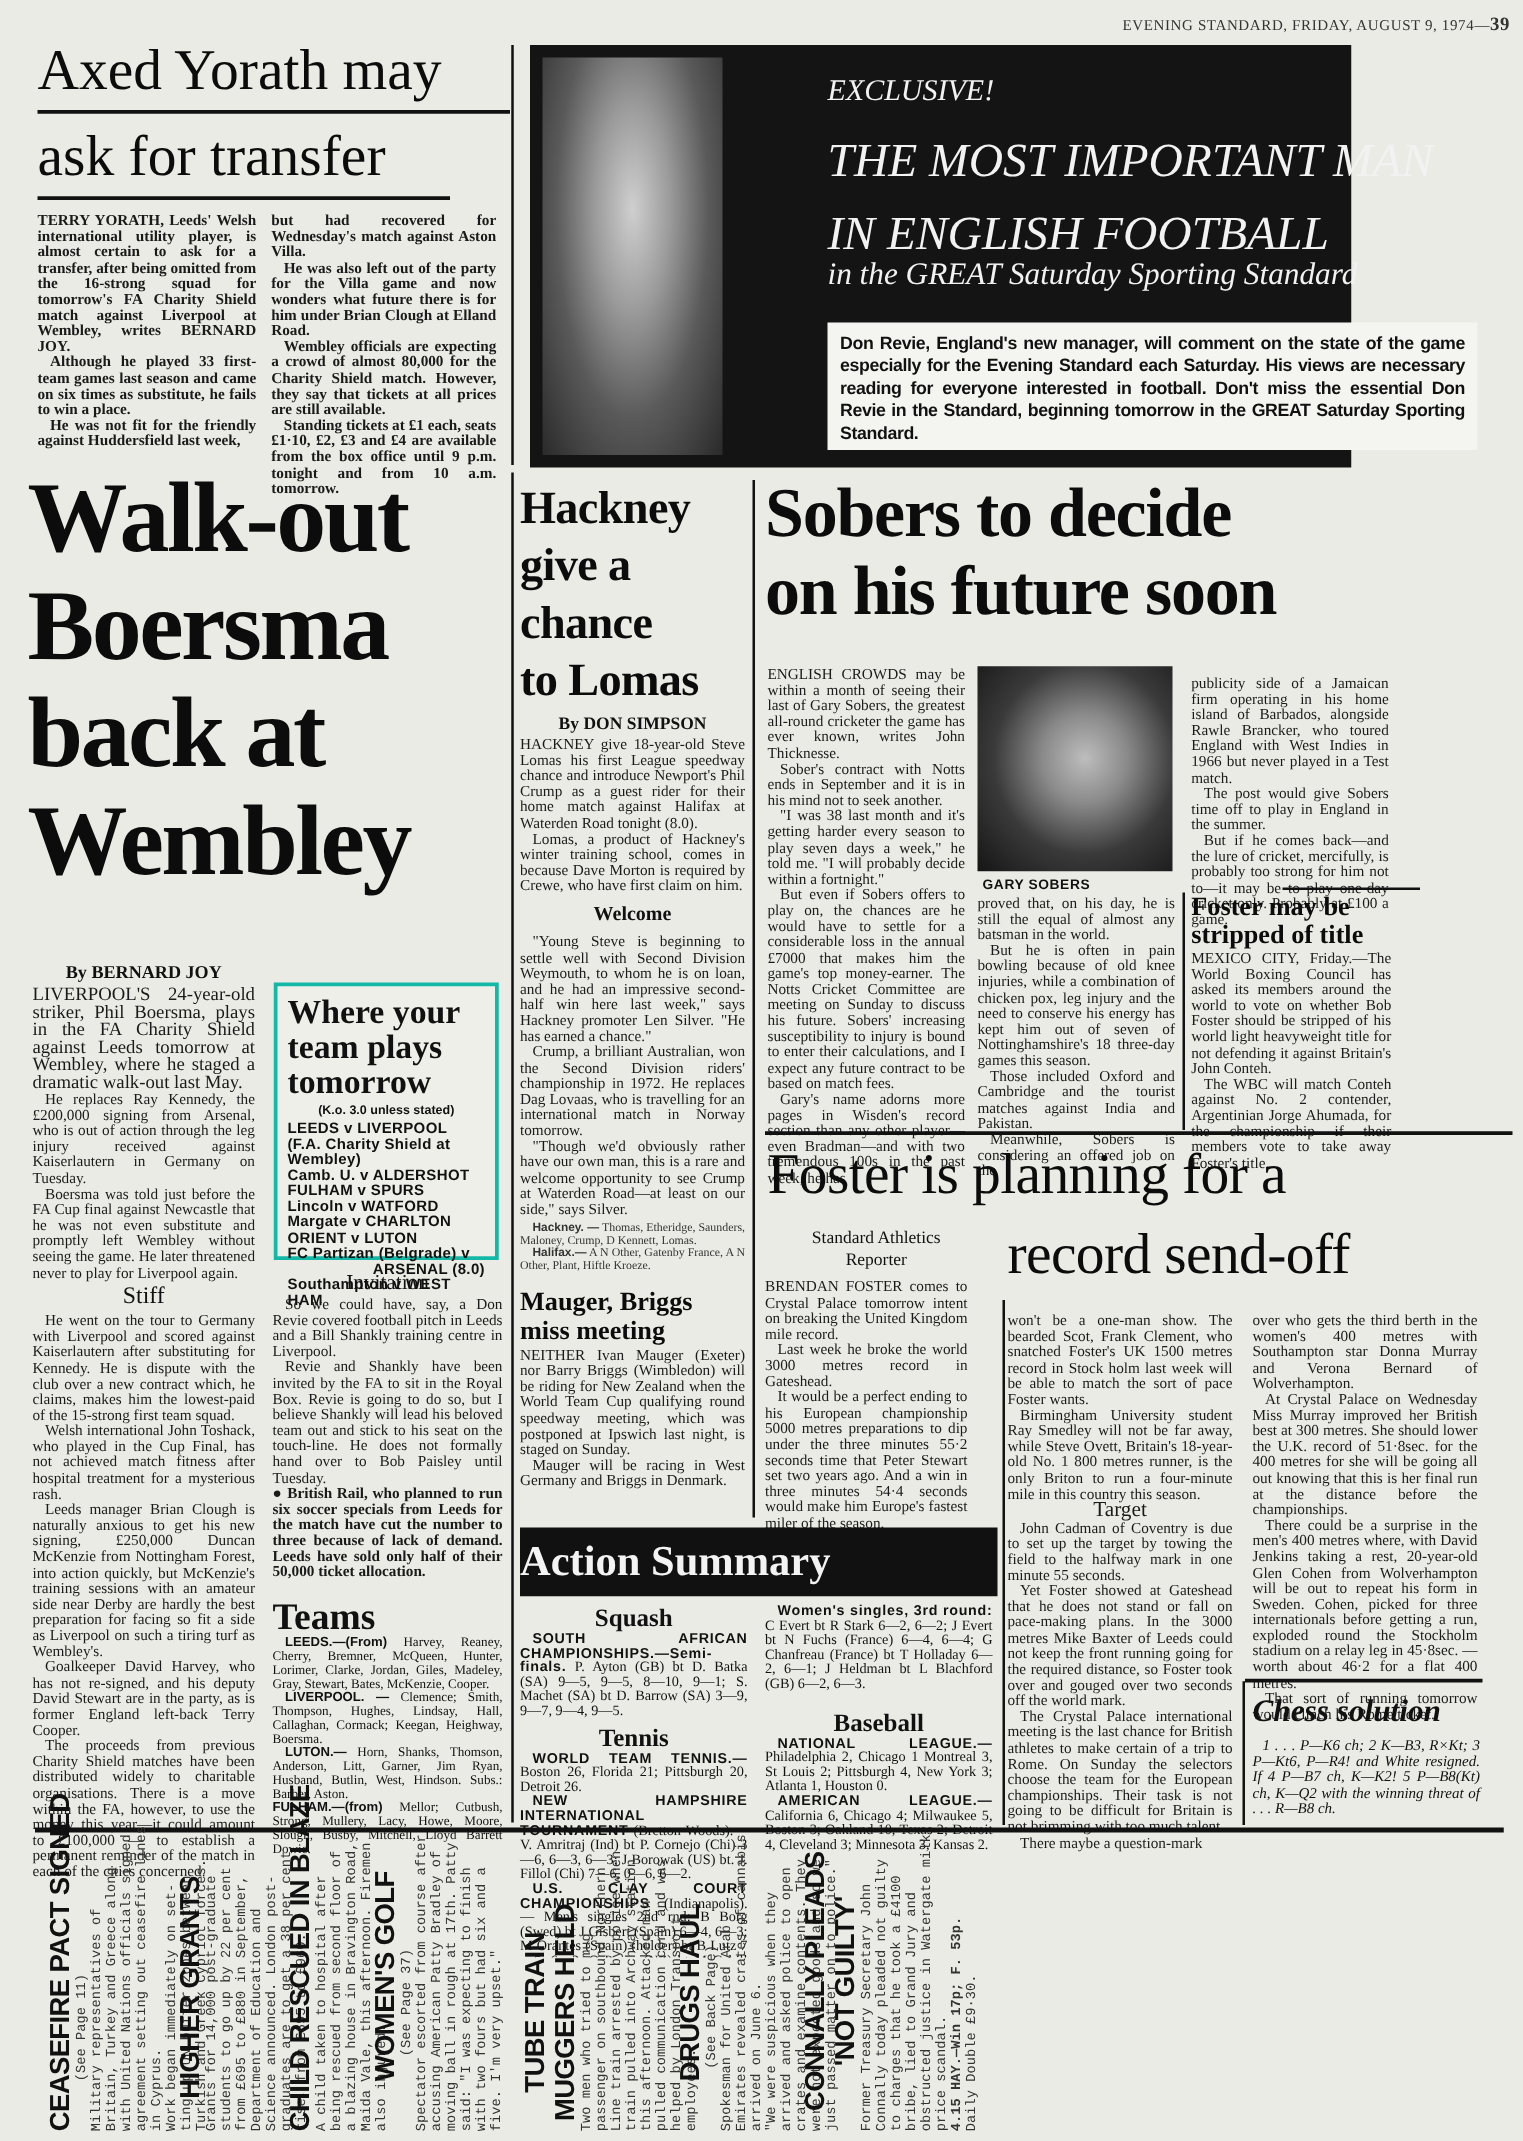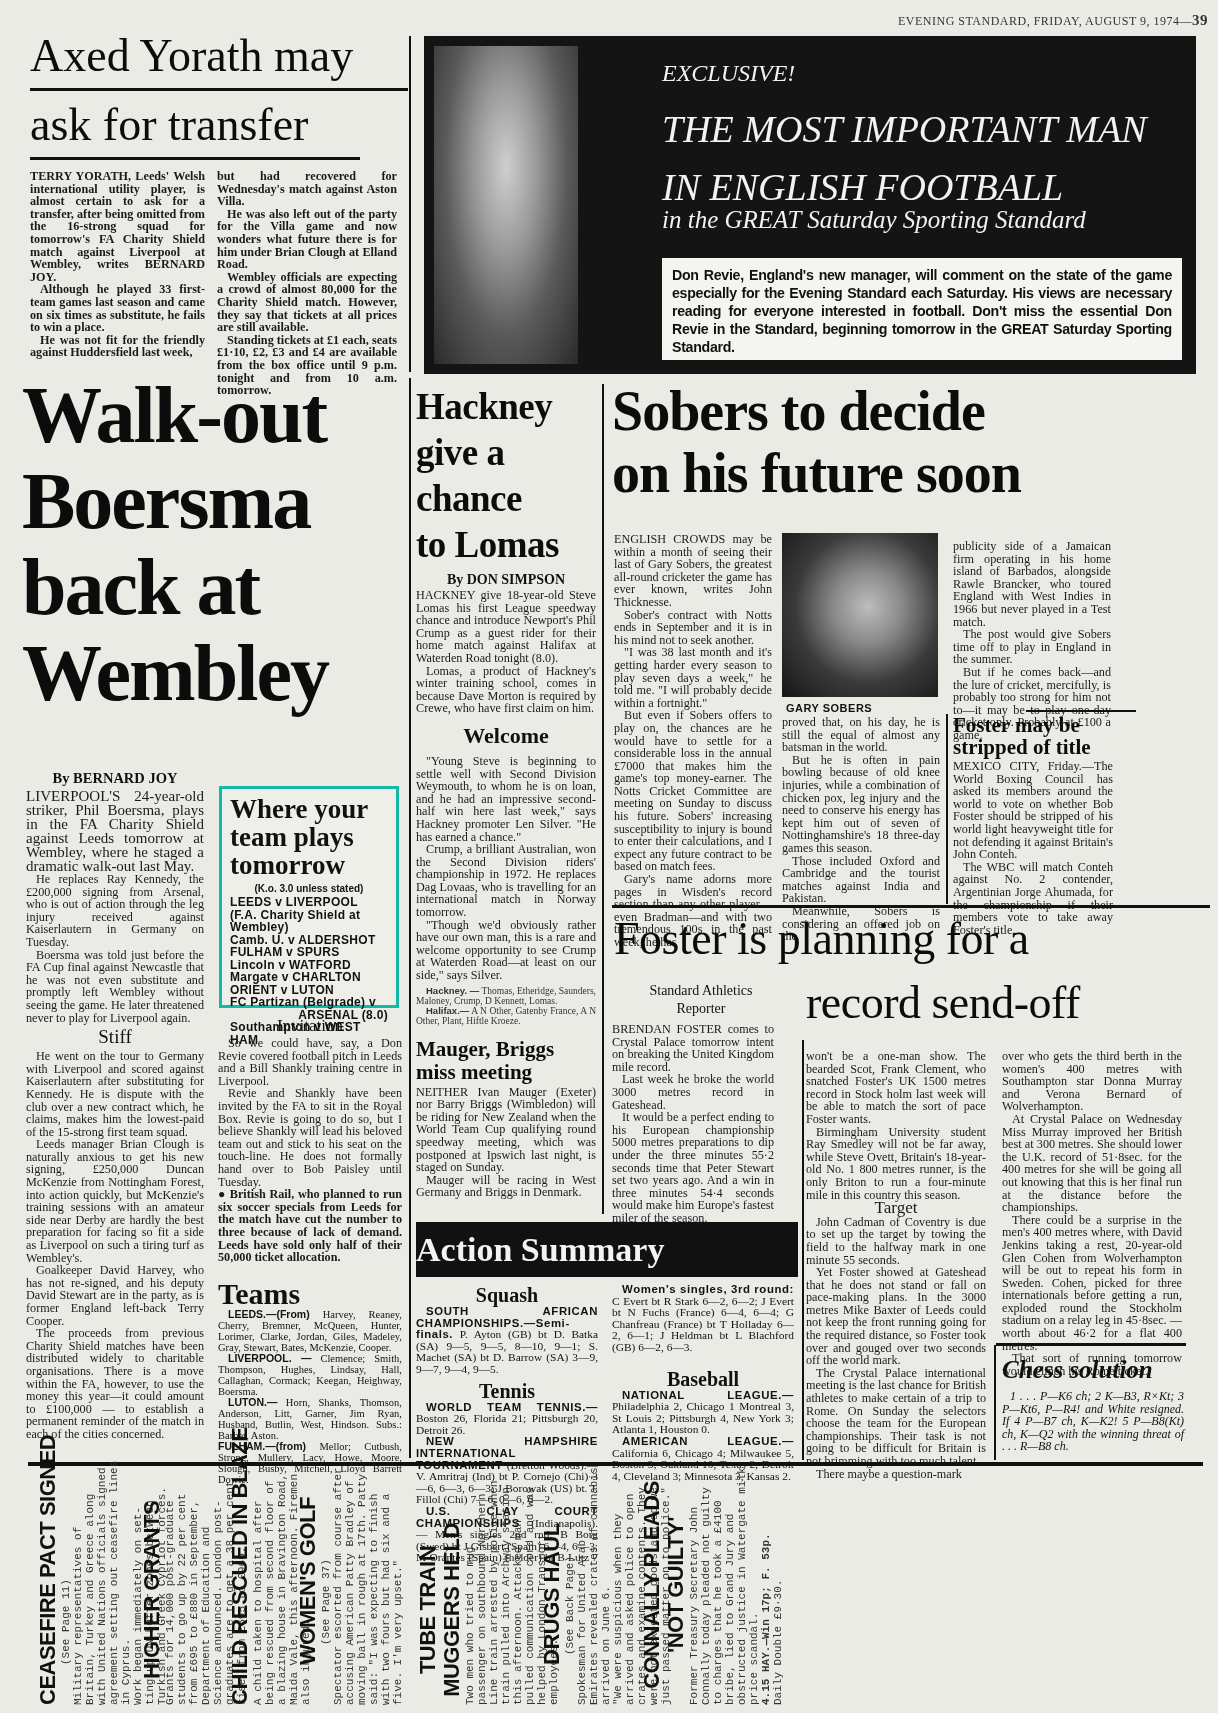--- a/index.html
+++ b/index.html
@@ -50,21 +50,21 @@
     <div class="body-text" style="width:180px;font-weight:bold;">
       <p class="noind">but had recovered for Wednesday's match against Aston Villa.</p>
       <p>He was also left out of the party for the Villa game and now wonders what future there is for him under Brian Clough at Elland Road.</p>
       <p>Wembley officials are expecting a crowd of almost 80,000 for the Charity Shield match. However, they say that tickets at all prices are still available.</p>
       <p>Standing tickets at £1 each, seats £1·10, £2, £3 and £4 are available from the box office until 9 p.m. tonight and from 10 a.m. tomorrow.</p>
     </div>
   </div>
 </div>
 <div class="rule-v" style="left:409px; top:36px; height:336px;"></div>
 
-<div class="abs promo" style="left:424px; top:36px; width:772px; height:338px;text-decoration:underline;">
+<div class="abs promo" style="left:424px; top:36px; width:657px; height:338px;text-decoration:underline;">
   <div class="abs photo" style="left:10px; top:10px; width:144px; height:318px; background:radial-gradient(ellipse at 50% 38%, #cfcfcf 0%, #9a9a9a 30%, #5a5a5a 60%, #2a2a2a 100%);"></div>
   <div class="abs italic" style="left:238px; top:24px; font-size:24px;">EXCLUSIVE!</div>
   <div class="abs italic" style="left:238px; top:70px; font-size:38px;line-height:46px;white-space:nowrap;">THE MOST IMPORTANT MAN</div>
   <div class="abs italic" style="left:238px; top:116px; font-size:38px;line-height:46px;white-space:nowrap;margin-top:12px;">IN ENGLISH FOOTBALL</div>
   <div class="abs italic" style="left:238px; top:170px; font-size:25px;white-space:nowrap;">in the GREAT Saturday Sporting Standard</div>
   <div class="abs" style="left:238px; top:222px; width:520px; height:102px; background:#f4f4f0; color:#111; padding:8px 10px; font-family:'Liberation Sans Narrow','Liberation Sans',sans-serif; font-weight:bold; font-size:14.2px; line-height:18px; text-align:justify; letter-spacing:-0.3px;">Don Revie, England's new manager, will comment on the state of the game especially for the Evening Standard each Saturday. His views are necessary reading for everyone interested in football. Don't miss the essential Don Revie in the Standard, beginning tomorrow in the GREAT Saturday Sporting Standard.</div>
 </div>
 
 <div class="abs" style="left:22px; top:372px; width:390px;">
   <div class="head-big" style="font-size:80px;line-height:86px;letter-spacing:-2px;">
@@ -80,20 +80,21 @@
   <div class="body-text" style="font-size:15px;line-height:14px;">
       <p class="noind">LIVERPOOL'S 24-year-old striker, Phil Boersma, plays in the FA Charity Shield against Leeds tomorrow at Wembley, where he staged a dramatic walk-out last May.</p>
     </div>
   <div class="body-text">
     <p>He replaces Ray Kennedy, the £200,000 signing from Arsenal, who is out of action through the leg injury received against Kaiserlautern in Germany on Tuesday.</p>
     <p>Boersma was told just before the FA Cup final against Newcastle that he was not even substitute and promptly left Wembley without seeing the game. He later threatened never to play for Liverpool again.</p>
   </div>
   <div class="subhead" style="font-size:19px;font-weight:normal;margin:2px 0;">Stiff</div>
   <div class="body-text">
     <p>He went on the tour to Germany with Liverpool and scored against Kaiserlautern after substituting for Kennedy. He is dispute with the club over a new contract which, he claims, makes him the lowest-paid of the 15-strong first team squad.</p>
+    <p>Welsh international John Toshack, who played in the Cup Final, has not achieved match fitness after hospital treatment for a mysterious rash.</p>
     <p>Leeds manager Brian Clough is naturally anxious to get his new signing, £250,000 Duncan McKenzie from Nottingham Forest, into action quickly, but McKenzie's training sessions with an amateur side near Derby are hardly the best preparation for facing so fit a side as Liverpool on such a tiring turf as Wembley's.</p>
     <p>Goalkeeper David Harvey, who has not re-signed, and his deputy David Stewart are in the party, as is former England left-back Terry Cooper.</p>
     <p>The proceeds from previous Charity Shield matches have been distributed widely to charitable organisations. There is a move within the FA, however, to use the money this year—it could amount to £100,000 — to establish a permanent reminder of the match in each of the cities concerned.</p>
   </div>
 </div>
 
 <div class="abs box" style="left:219px; top:786px; width:180px; height:222px; padding:6px 8px; background:#efefea;">
   <div class="serif" style="font-size:27px;line-height:28px;font-weight:bold;">Where your team plays tomorrow</div>
   <div class="sans" style="font-size:10px;font-weight:bold;text-align:center;margin:4px 0 2px 0;">(K.o. 3.0 unless stated)</div>
   <div class="sans-small" style="font-size:12px;line-height:12.5px;">
@@ -132,21 +133,21 @@
     <div>Hackney</div>
     <div>give a</div>
     <div>chance</div>
     <div>to Lomas</div>
   </div>
   <div class="subhead" style="font-size:14px;margin:4px 0 1px 0;">By DON SIMPSON</div>
   <div class="body-text">
     <p class="noind">HACKNEY give 18-year-old Steve Lomas his first League speedway chance and introduce Newport's Phil Crump as a guest rider for their home match against Halifax at Waterden Road tonight (8.0).</p>
     <p>Lomas, a product of Hackney's winter training school, comes in because Dave Morton is required by Crewe, who have first claim on him.</p>
   </div>
-  <div class="subhead" style="font-size:22px;margin:8px 0 6px 0;">Welcome</div>
+  <div class="subhead" style="font-size:16px;margin:8px 0 6px 0;">Welcome</div>
   <div class="body-text">
     <p>"Young Steve is beginning to settle well with Second Division Weymouth, to whom he is on loan, and he had an impressive second-half win here last week," says Hackney promoter Len Silver. "He has earned a chance."</p>
     <p>Crump, a brilliant Australian, won the Second Division riders' championship in 1972. He replaces Dag Lovaas, who is travelling for an international match in Norway tomorrow.</p>
     <p>"Though we'd obviously rather have our own man, this is a rare and welcome opportunity to see Crump at Waterden Road—at least on our side," says Silver.</p>
   </div>
   <div class="teams-text" style="font-size:9.5px;line-height:10px;margin-top:4px;color:#333;">
     <p style="text-indent:10px;"><span class="t">Hackney. —</span> <span>Thomas, Etheridge, Saunders, Maloney, Crump, D Kennett, Lomas.</span></p>
     <p style="text-indent:10px;"><span class="t">Halifax.—</span> <span>A N Other, Gatenby France, A N Other, Plant, Hiftle Kroeze.</span></p>
   </div>
   <div class="head-big" style="font-size:21px;line-height:23px;letter-spacing:0;margin-top:12px;">

